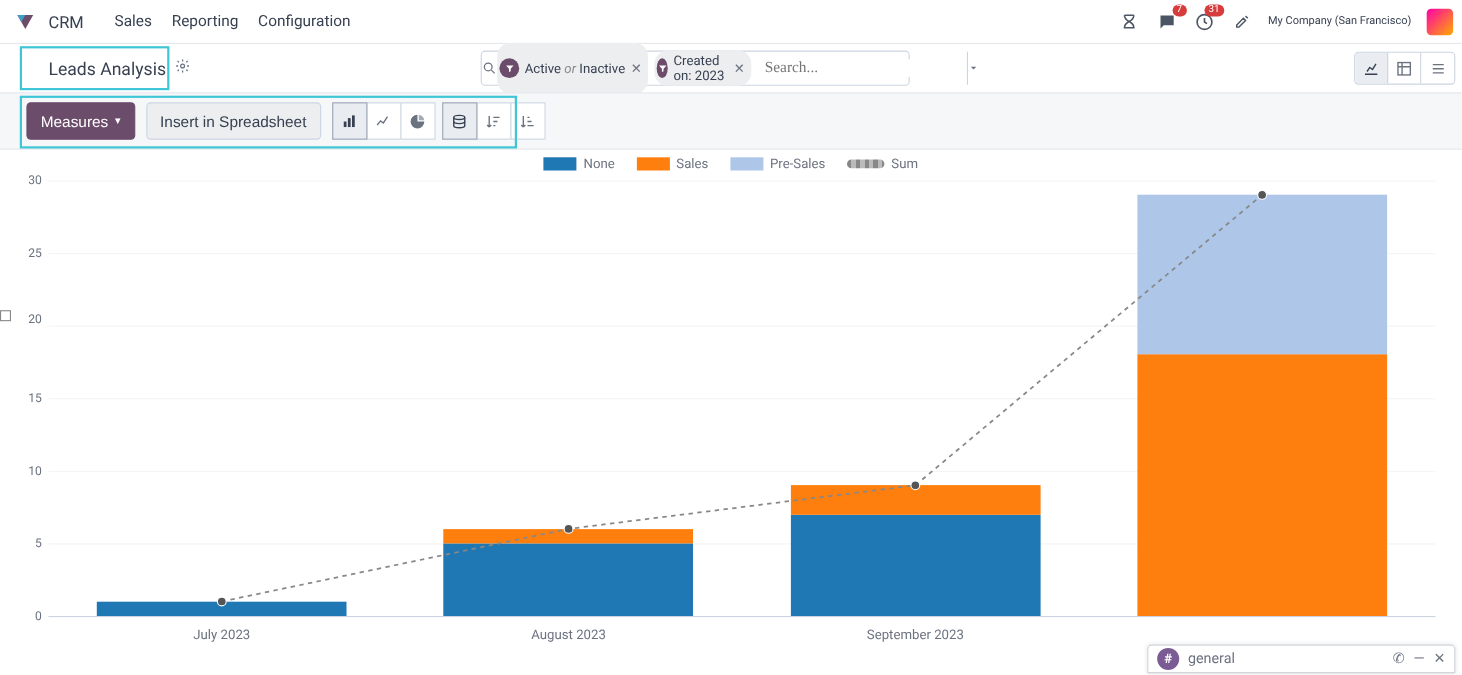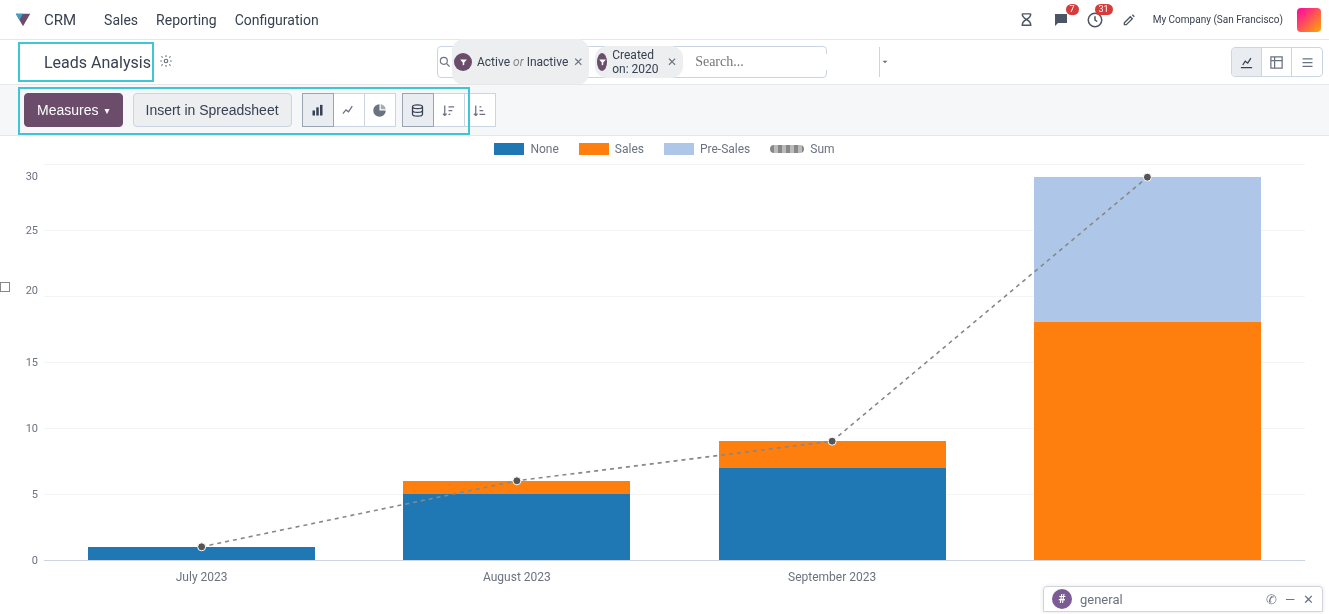--- a/index.html
+++ b/index.html
@@ -153,21 +153,21 @@
       <span class="or">or</span>
       <span>Inactive</span>
       <span class="x">✕</span>
     </span>
     <span class="facet">
       <span class="ficon">
           <svg width="9" height="9" viewBox="0 0 24 24" fill="currentColor">
             <path d="M3 4h18l-7 8v6l-4 2v-8L3 4z"></path>
           </svg>
         </span>
-      <span>Created on: 2020</span>
+      <span>Created on: 2023</span>
       <span class="x">✕</span>
     </span>
     <input class="search-input" placeholder="Search..." style="">
     <span class="search-dd">
       <svg width="10" height="10" viewBox="0 0 24 24" fill="currentColor">
           <path d="M6 9l6 6 6-6z"></path>
         </svg>
     </span>
   </div>
 
@@ -258,21 +258,21 @@
         <span>Sum</span>
       </span>
   </div>
   <div id="yticks">
       <div class="ytick" style="top: 424px;">0</div>
       <div class="ytick" style="top: 358px;">5</div>
       <div class="ytick" style="top: 292px;">10</div>
       <div class="ytick" style="top: 226px;">15</div>
       <div class="ytick" style="top: 154px;">20</div>
       <div class="ytick" style="top: 94px;">25</div>
-      <div class="ytick" style="top: 40px;">30</div>
+      <div class="ytick" style="top: 28px;">30</div>
     </div>
   <div id="gridlines">
       <div class="gridline baseline" style="top: 424px;"></div>
       <div class="gridline" style="top: 358px;"></div>
       <div class="gridline" style="top: 292px;"></div>
       <div class="gridline" style="top: 226px;"></div>
       <div class="gridline" style="top: 160px;"></div>
       <div class="gridline" style="top: 94px;"></div>
       <div class="gridline" style="top: 28px;"></div>
     </div>

